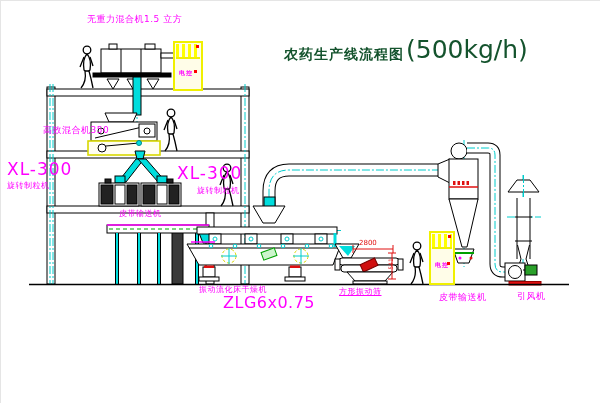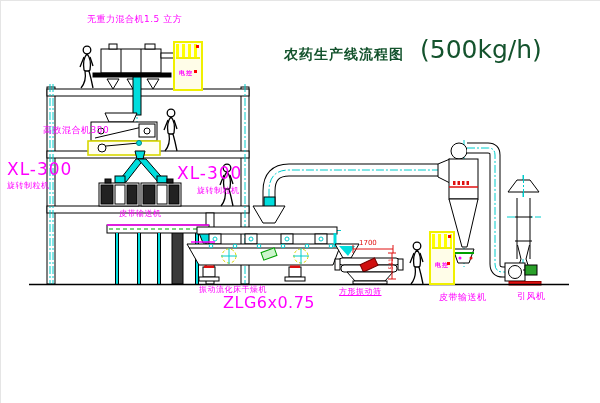--- a/index.html
+++ b/index.html
@@ -6,21 +6,21 @@
   #stage{position:relative;width:600px;height:403px;background:#fff;overflow:hidden;border:1px solid #e5e5e5;}
   .abs{position:absolute;}
   .mag{color:#ff00ff;white-space:nowrap;line-height:1;}
   .red{color:#e01010;white-space:nowrap;line-height:1;}
   .lbl-s{font-size:8px;letter-spacing:0.5px;}
   .lbl-m{font-size:9px;letter-spacing:0.5px;}
   .model-lg{font-size:17px;letter-spacing:1px;}
   .model-md{font-size:16px;letter-spacing:0.5px;margin-left:20px;}
   #title{left:283px;top:34px;color:#14532d;display:flex;align-items:flex-end;}
   #title .zh{font-size:14px;font-weight:bold;margin-top:9px;letter-spacing:1px;}
-  #title .cap{font-size:25px;font-weight:400;margin-left:16px;}
+  #title .cap{font-size:25px;font-weight:400;margin-left:2px;}
   .cabinet{background:#fffde8;border:2px solid #f0f000;box-sizing:border-box;}
   .cab-stripes{position:absolute;left:1px;top:1px;right:1px;height:13px;
      background:repeating-linear-gradient(90deg,#ffff00 0 3px,#fffde8 3px 6px);
      border-bottom:2px solid #f0f000;}
   .cab-label{position:absolute;left:4px;font-size:6px;color:#ff00ff;font-weight:bold;letter-spacing:1px;}
   .reddot{position:absolute;width:3px;height:3px;background:#ff0000;}
   svg{position:absolute;left:0;top:0;}
 </style>
 </head>
 <body>
@@ -274,16 +274,16 @@
 <div class="abs mag lbl-s" style="left:118px;top:209px;">皮带输送机</div>
 
 <div class="abs mag lbl-s" style="left:198px;top:285px;">振动流化床干燥机</div>
 <div class="abs mag model-md" style="left:202px;top:294px;">ZLG6x0.75</div>
 
 <div class="abs mag lbl-s" style="left:338px;top:287px;text-decoration:underline;">方形振动筛</div>
 
 <div class="abs mag lbl-m" style="left:438px;top:292px;">皮带输送机</div>
 <div class="abs mag lbl-m" style="left:516px;top:291px;">引风机</div>
 
-<div class="abs red" style="left:358px;top:239px;font-size:7px;">1700</div>
+<div class="abs red" style="left:358px;top:239px;font-size:7px;">2800</div>
 <div class="abs red" style="left:384px;top:260px;font-size:6px;transform:rotate(-90deg);">541</div>
 
 </div>
 
 </body></html>

